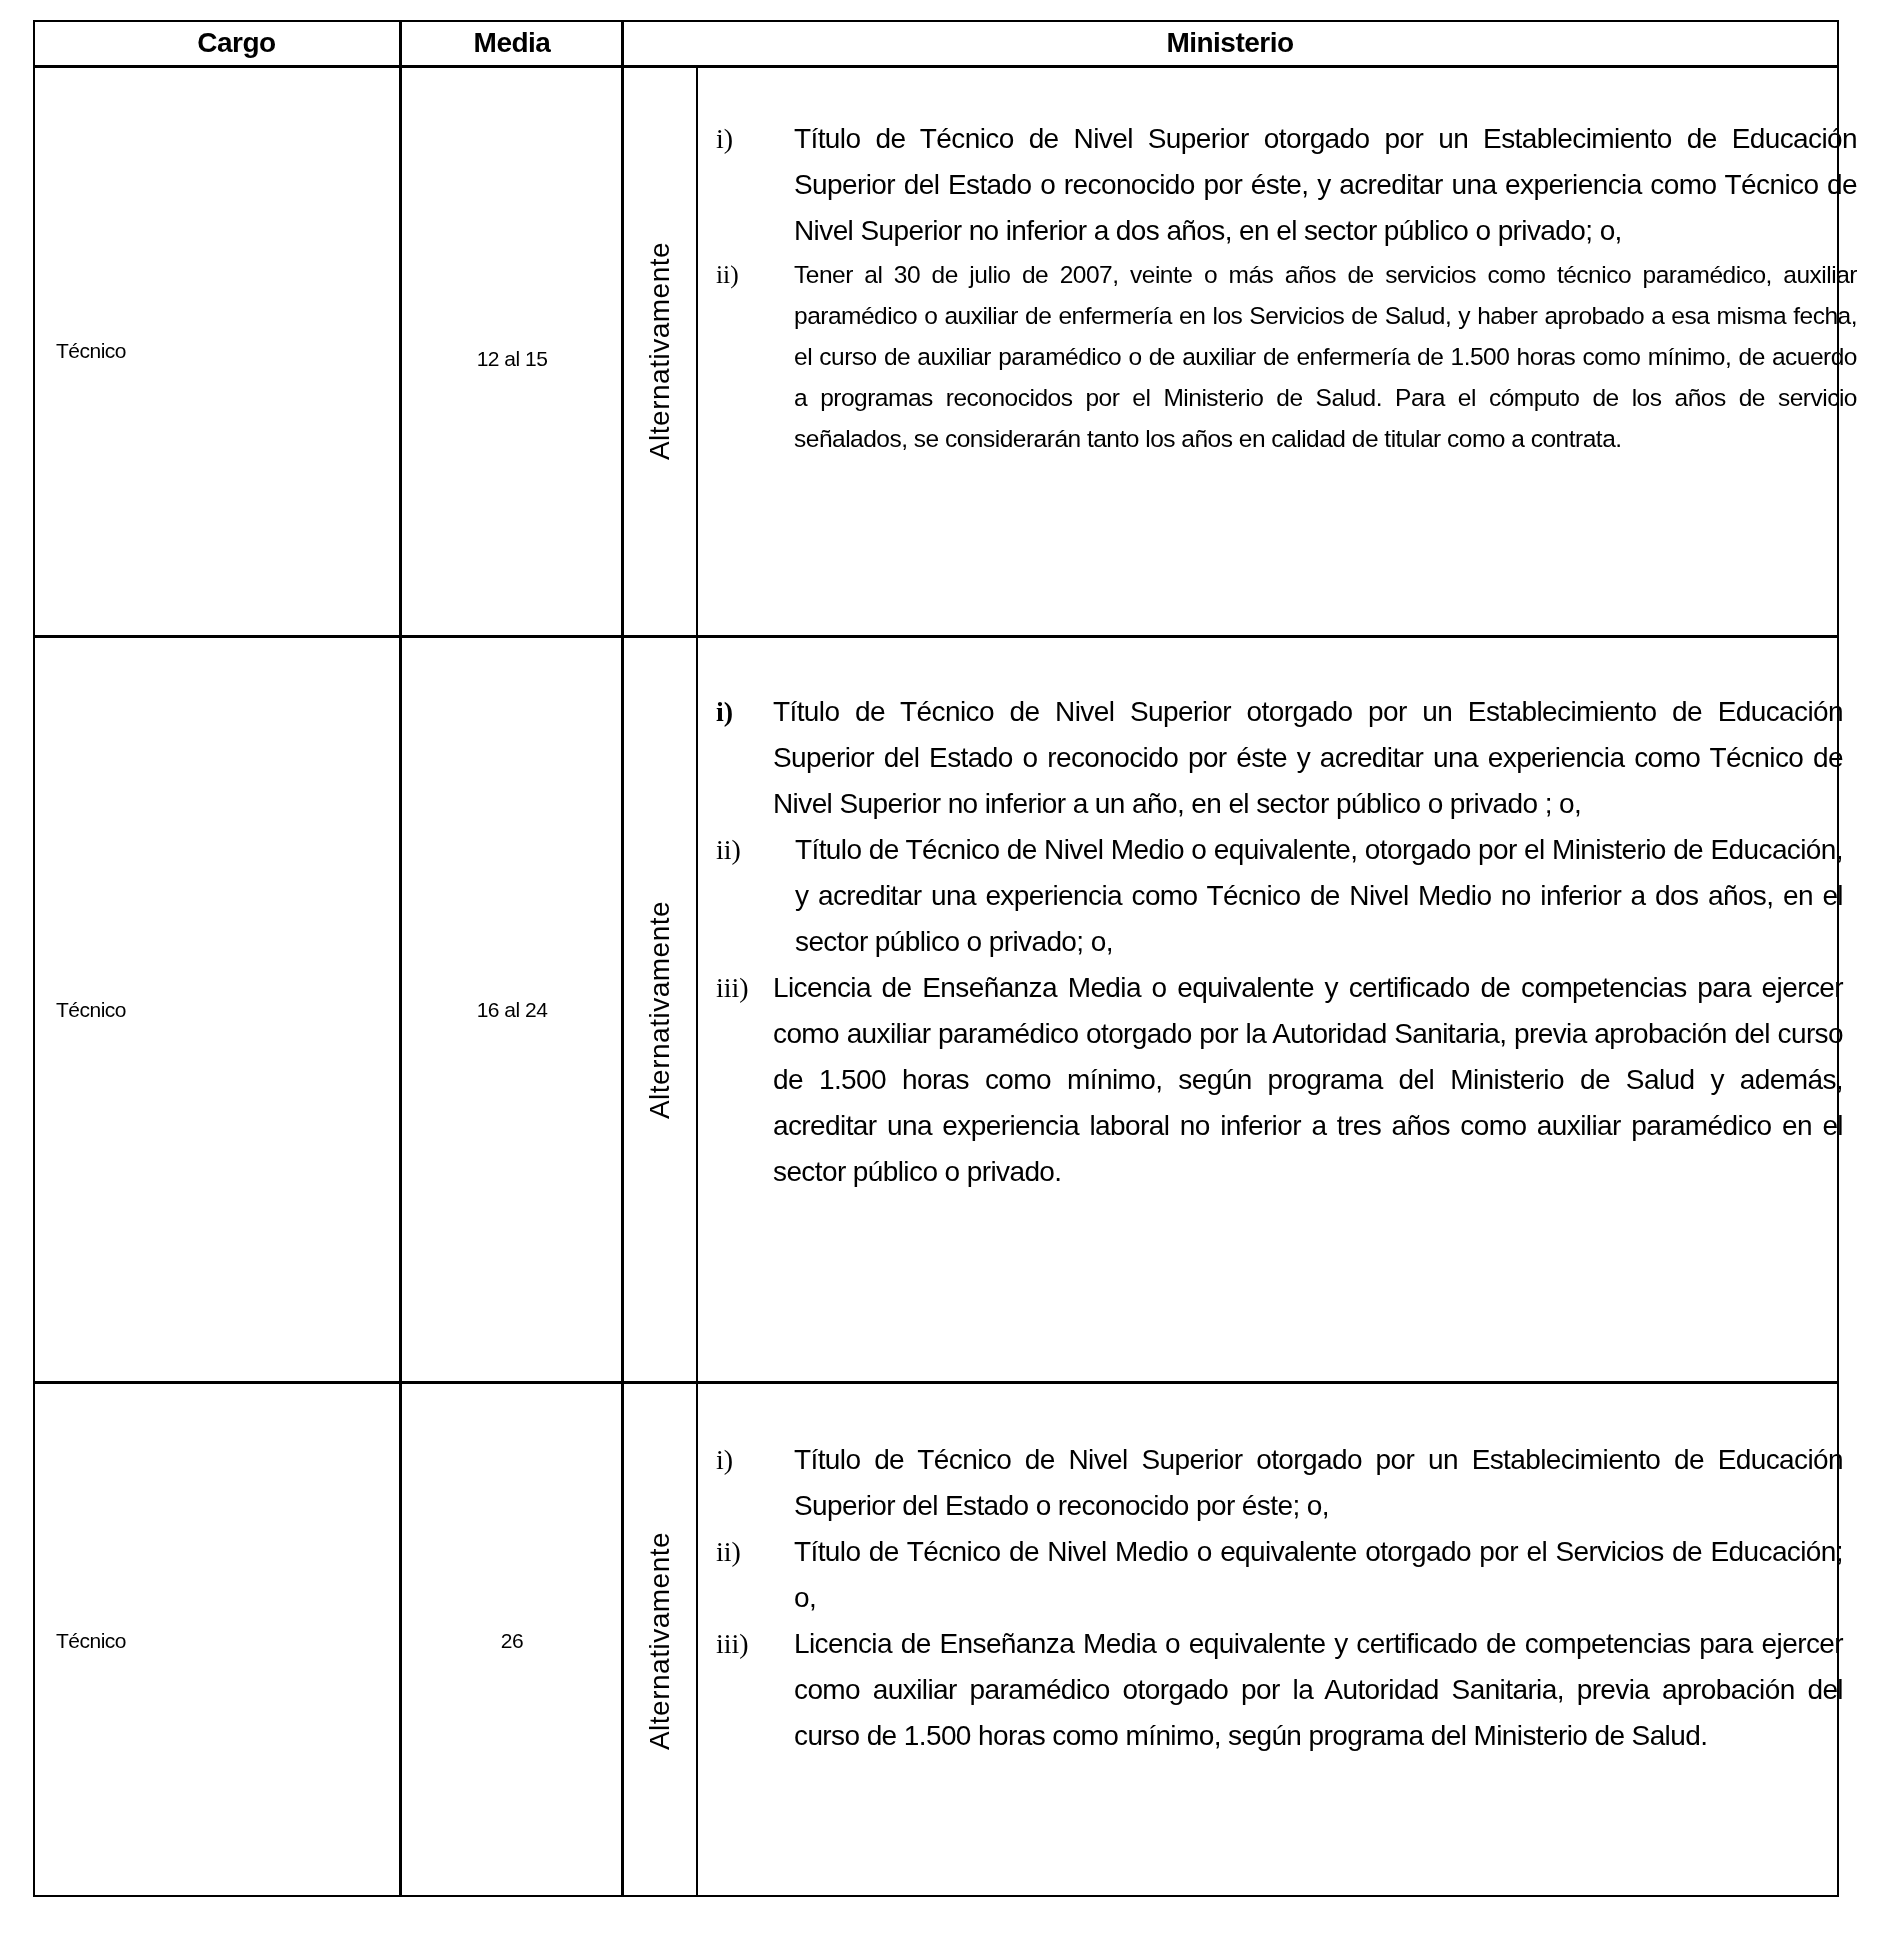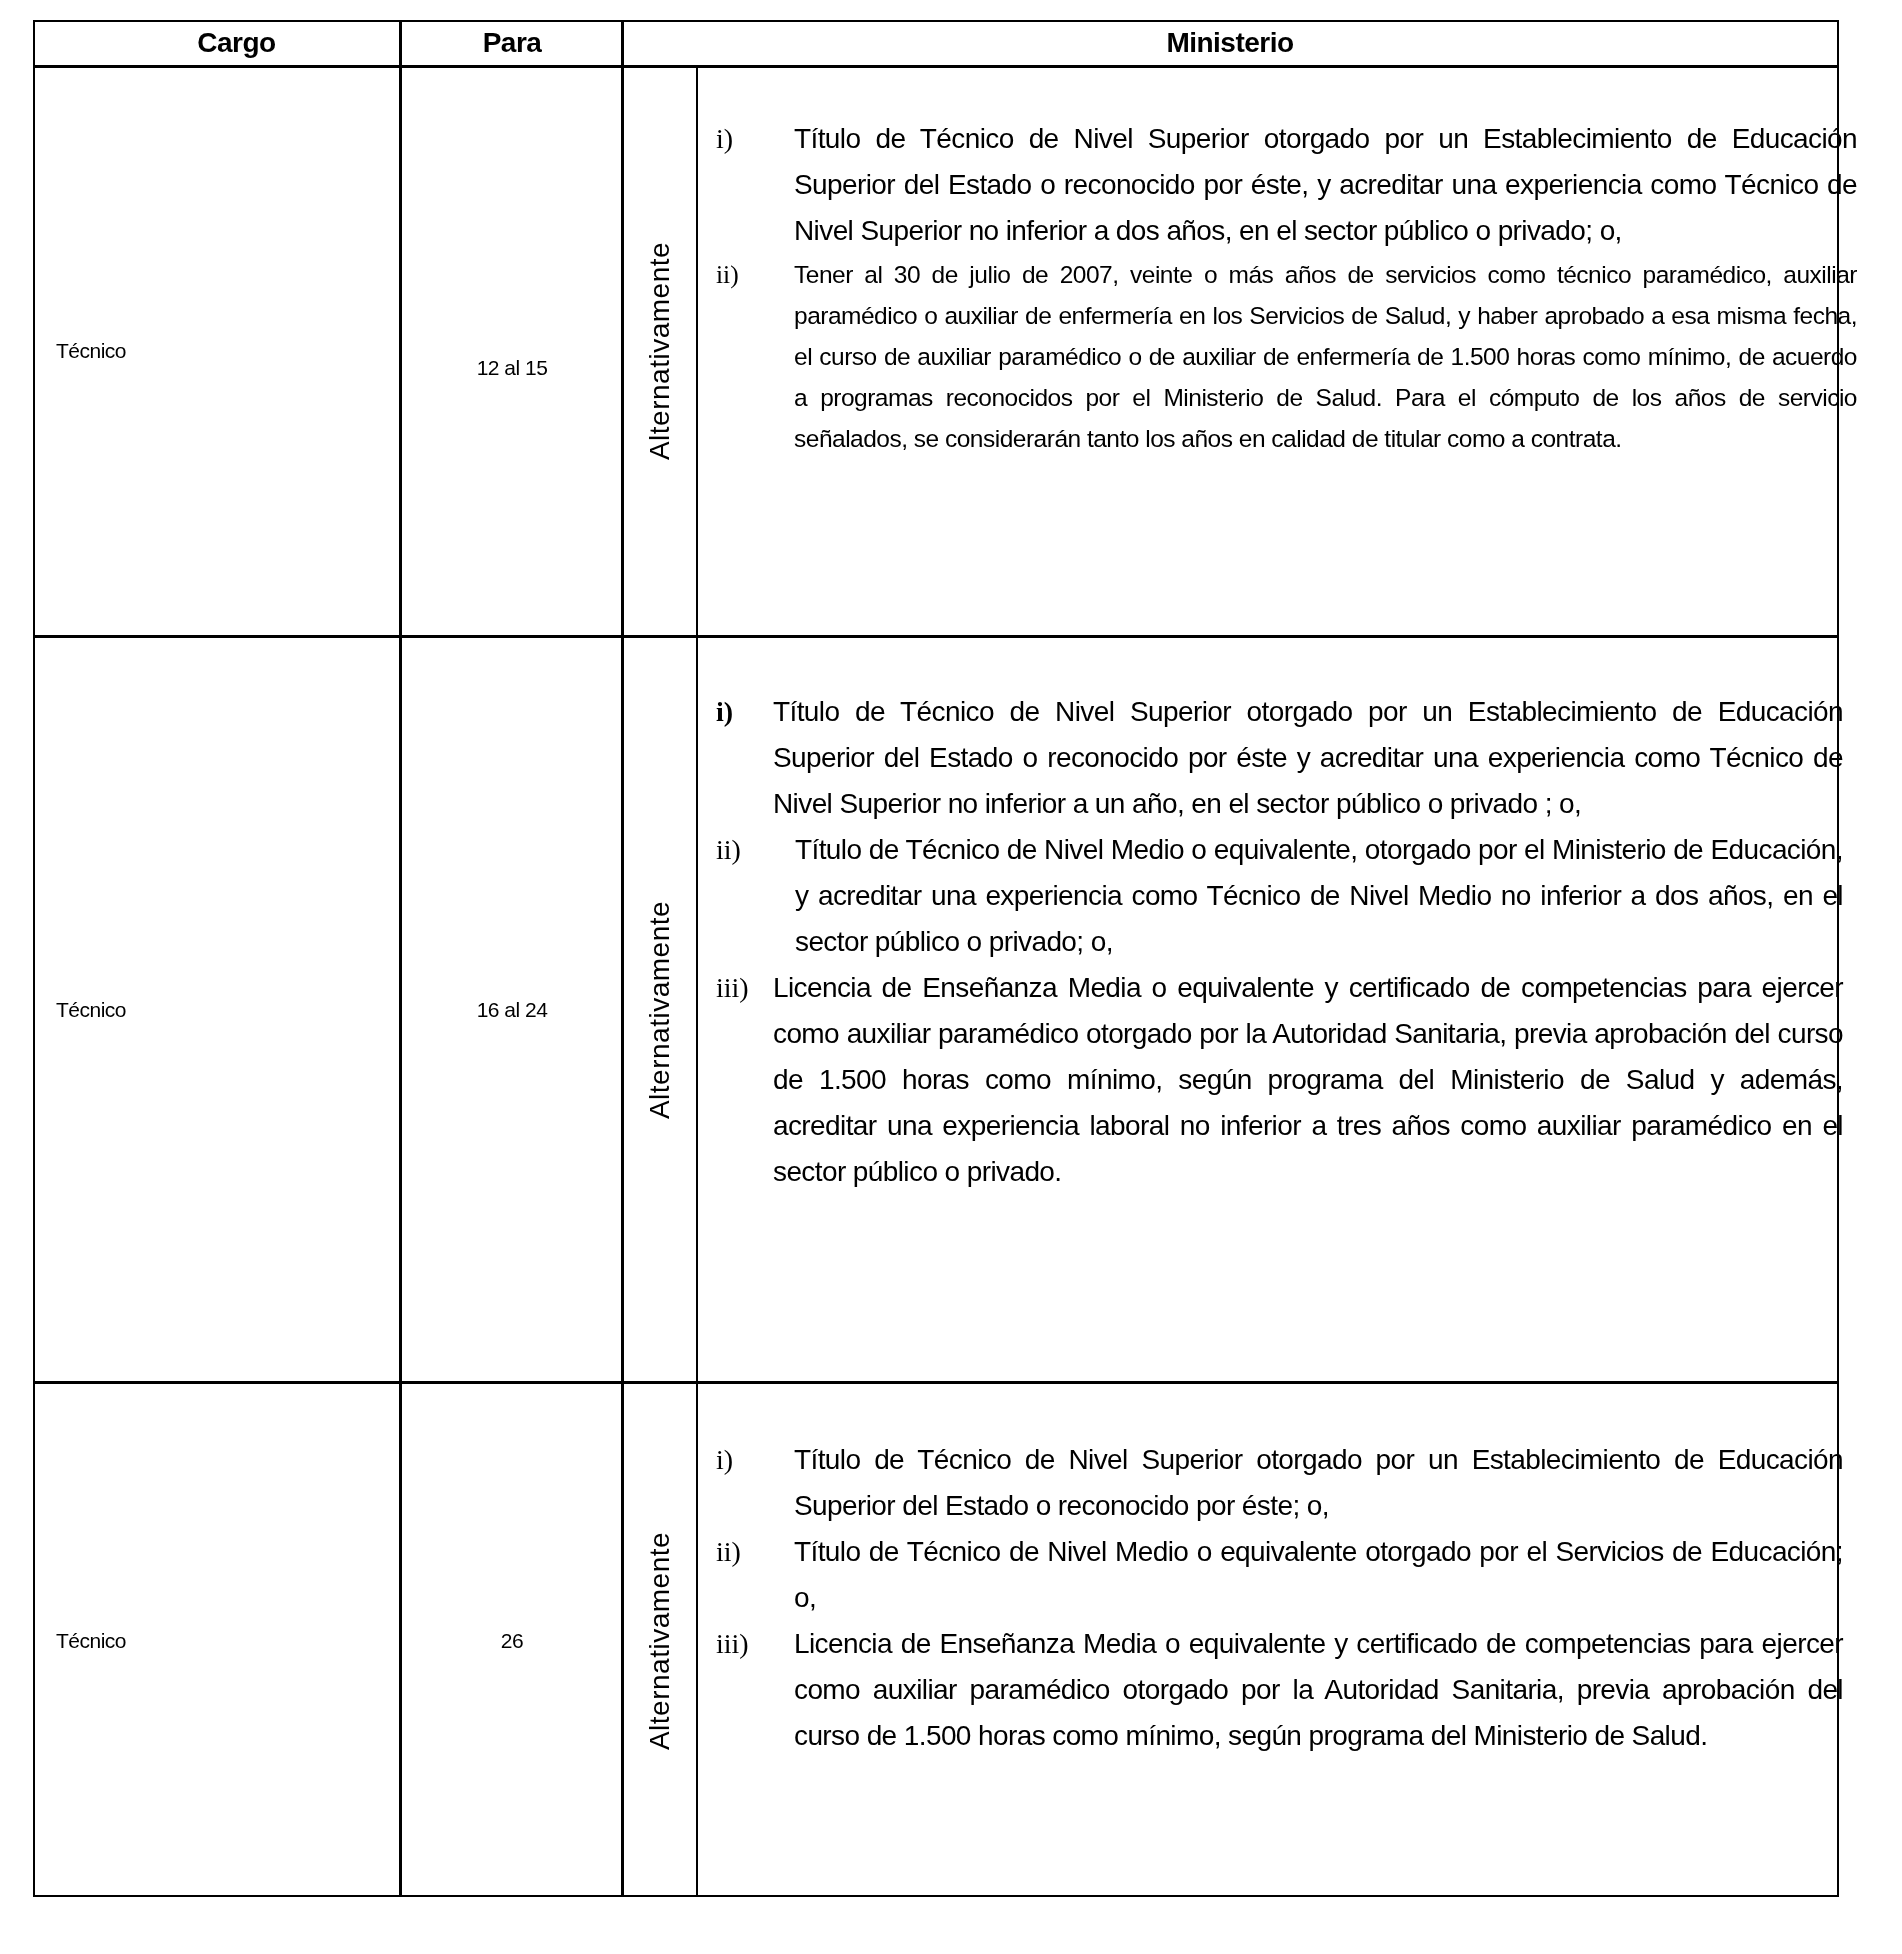--- a/index.html
+++ b/index.html
@@ -33,26 +33,26 @@
 
 <div class="hline" style="top:65px"></div>
 <div class="hline" style="top:635px"></div>
 <div class="hline" style="top:1381px"></div>
 
 <div class="vline" style="left:399px; top:19.6px; height:1877px"></div>
 <div class="vline" style="left:621px; top:19.6px; height:1877px"></div>
 <div class="vline thin" style="left:696px; top:67px; height:1830px"></div>
 
 <div class="hdr" style="left:36px; width:401px">Cargo</div>
-<div class="hdr" style="left:402px; width:220px">Para</div>
+<div class="hdr" style="left:402px; width:220px">Media</div>
 <div class="hdr" style="left:624px; width:1212px">Ministerio</div>
 
 <div>
   <div class="cell" style="left:56px; top:67px; width:333px; height:568px">Técnico</div>
-  <div class="cell center" style="left:402px; top:84px; width:220px; height:568px">12 al 15</div>
+  <div class="cell center" style="left:402px; top:75px; width:220px; height:568px">12 al 15</div>
   <div class="rot" style="left:624px; top:67px; width:72px; height:568px">
     <span>Alternativamente</span>
   </div>
   <div class="req" style="left:716px; top:116px">
     <div class="item big">
       <span class="marker" style="left:0">i)</span>
       <div class="text" style="margin-left:78px">Título de Técnico de Nivel Superior otorgado por un Establecimiento de Educación Superior del Estado o reconocido por éste, y acreditar una experiencia como Técnico de Nivel Superior no inferior a dos años, en el sector público o privado; o,</div>
     </div>
     <div class="item small">
       <span class="marker" style="left:0">ii)</span>

